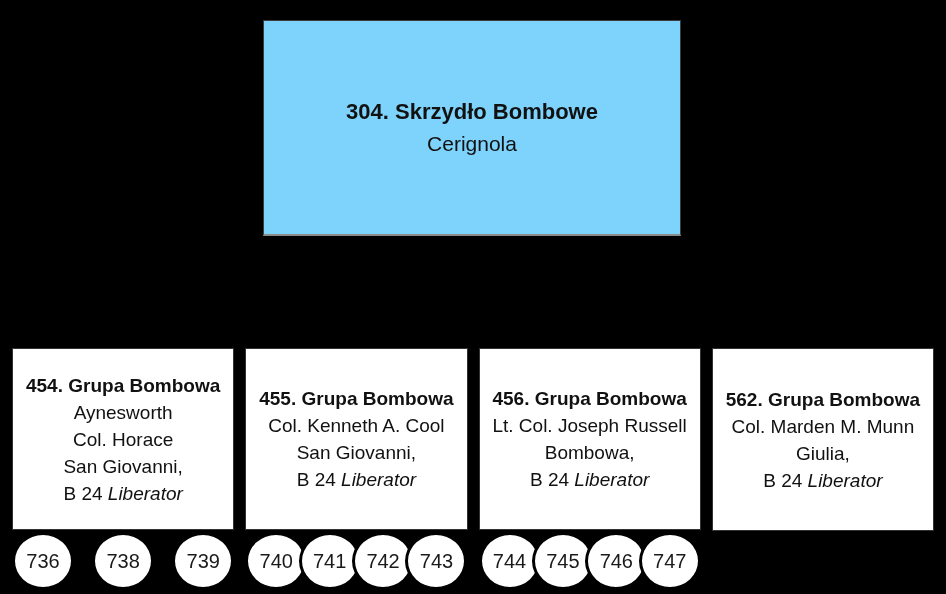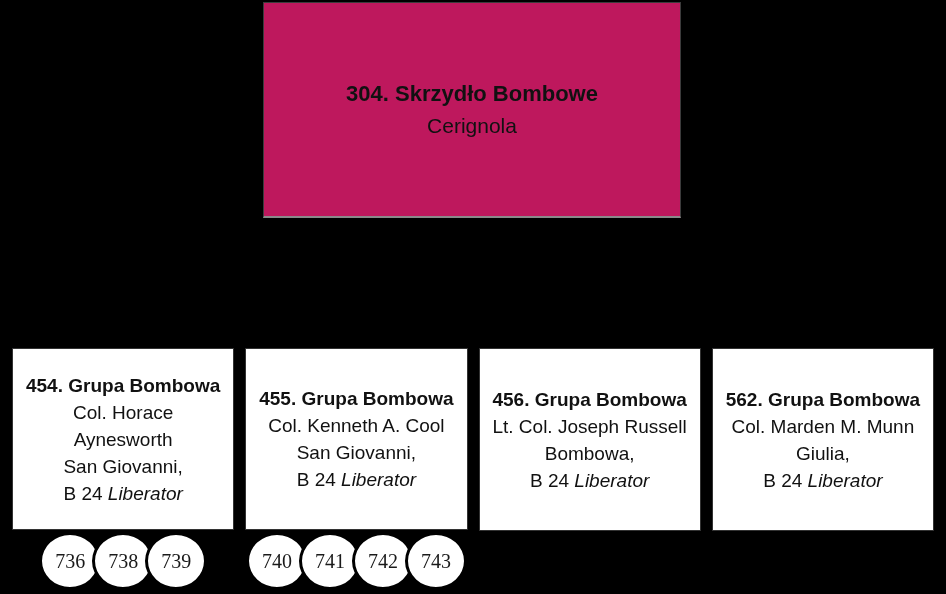--- a/index.html
+++ b/index.html
@@ -13,24 +13,24 @@
     height: 594px;
     background: #000000;
     overflow: hidden;
     font-family: "Liberation Sans", sans-serif;
     color: #111111;
   }
   
   .wing-box {
     position: absolute;
     left: 263px;
-    top: 2px;
+    top: 20px;
     width: 418px;
     height: 216px;
-    background: #be185d;
+    background: #7dd3fc;
     border: 1px solid #3c3c3c;
     border-bottom: 2px solid #8a8a8a;
     box-sizing: border-box;
     display: flex;
     flex-direction: column;
     justify-content: center;
     align-items: center;
     text-align: center;
     font-size: 21px;
     line-height: 32px;
@@ -75,23 +75,22 @@
     font-weight: bold;
   }
   .g-aircraft i {
     font-style: italic;
   }
   
   .squadrons {
     height: 62px;
     margin-top: 2px;
     display: flex;
-    justify-content: center;
+    justify-content: space-between;
     align-items: flex-start;
-    font-family: Liberation Serif, serif;
   }
   .squadron-circle {
     position: relative;
     width: 56px;
     height: 52px;
     background: #ffffff;
     border: 3px solid #000000;
     border-radius: 50%;
     display: flex;
     justify-content: center;
@@ -111,22 +110,22 @@
 
   <div class="wing-box">
     <div class="w-title">304. Skrzydło Bombowe</div>
     <div class="w-base">Cerignola</div>
   </div>
 
   <div class="groups-row" id="groups-row">
   <div class="group-col">
     <div class="group-box">
       <div class="g-title">454. Grupa Bombowa</div>
-      <div class="g-line">Col. Horace</div>
-          <div class="g-line">Aynesworth</div>
+      <div class="g-line">Aynesworth</div>
+          <div class="g-line">Col. Horace</div>
           <div class="g-line">San Giovanni,</div>
           <div class="g-aircraft"><span>B 24 </span><i>Liberator</i></div>
     </div>
     <div class="squadrons">
           <div class="squadron-circle">
             <span>736</span>
           </div>
           <div class="squadron-circle">
             <span>738</span>
           </div>
@@ -159,20 +158,34 @@
         </div>
   </div>
 
   <div class="group-col">
     <div class="group-box">
       <div class="g-title">456. Grupa Bombowa</div>
       <div class="g-line">Lt. Col. Joseph Russell</div>
           <div class="g-line">Bombowa,</div>
           <div class="g-aircraft"><span>B 24 </span><i>Liberator</i></div>
     </div>
+    <div class="squadrons">
+          <div class="squadron-circle">
+            <span>744</span>
+          </div>
+          <div class="squadron-circle">
+            <span>745</span>
+          </div>
+          <div class="squadron-circle">
+            <span>746</span>
+          </div>
+          <div class="squadron-circle">
+            <span>747</span>
+          </div>
+        </div>
   </div>
 
   <div class="group-col">
     <div class="group-box">
       <div class="g-title">562. Grupa Bombowa</div>
       <div class="g-line">Col. Marden M. Munn</div>
           <div class="g-line">Giulia,</div>
           <div class="g-aircraft"><span>B 24 </span><i>Liberator</i></div>
     </div>
   </div>

